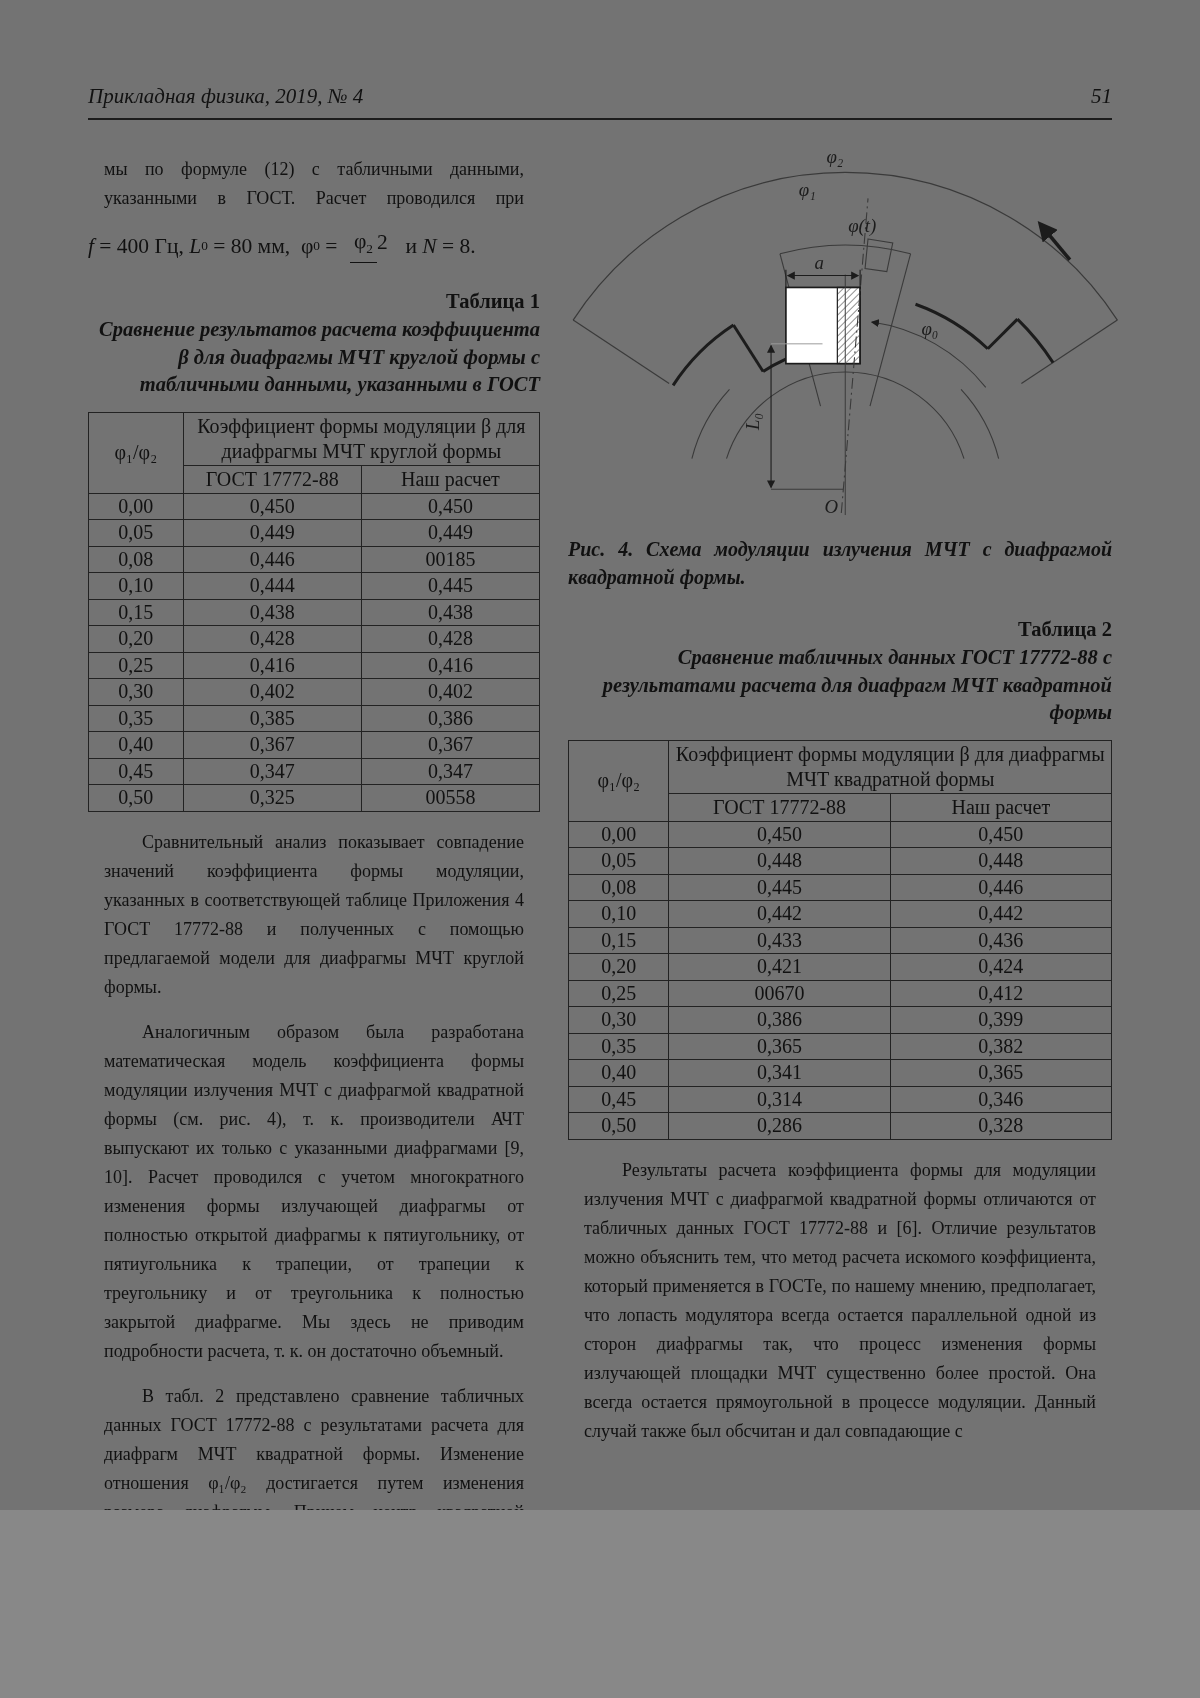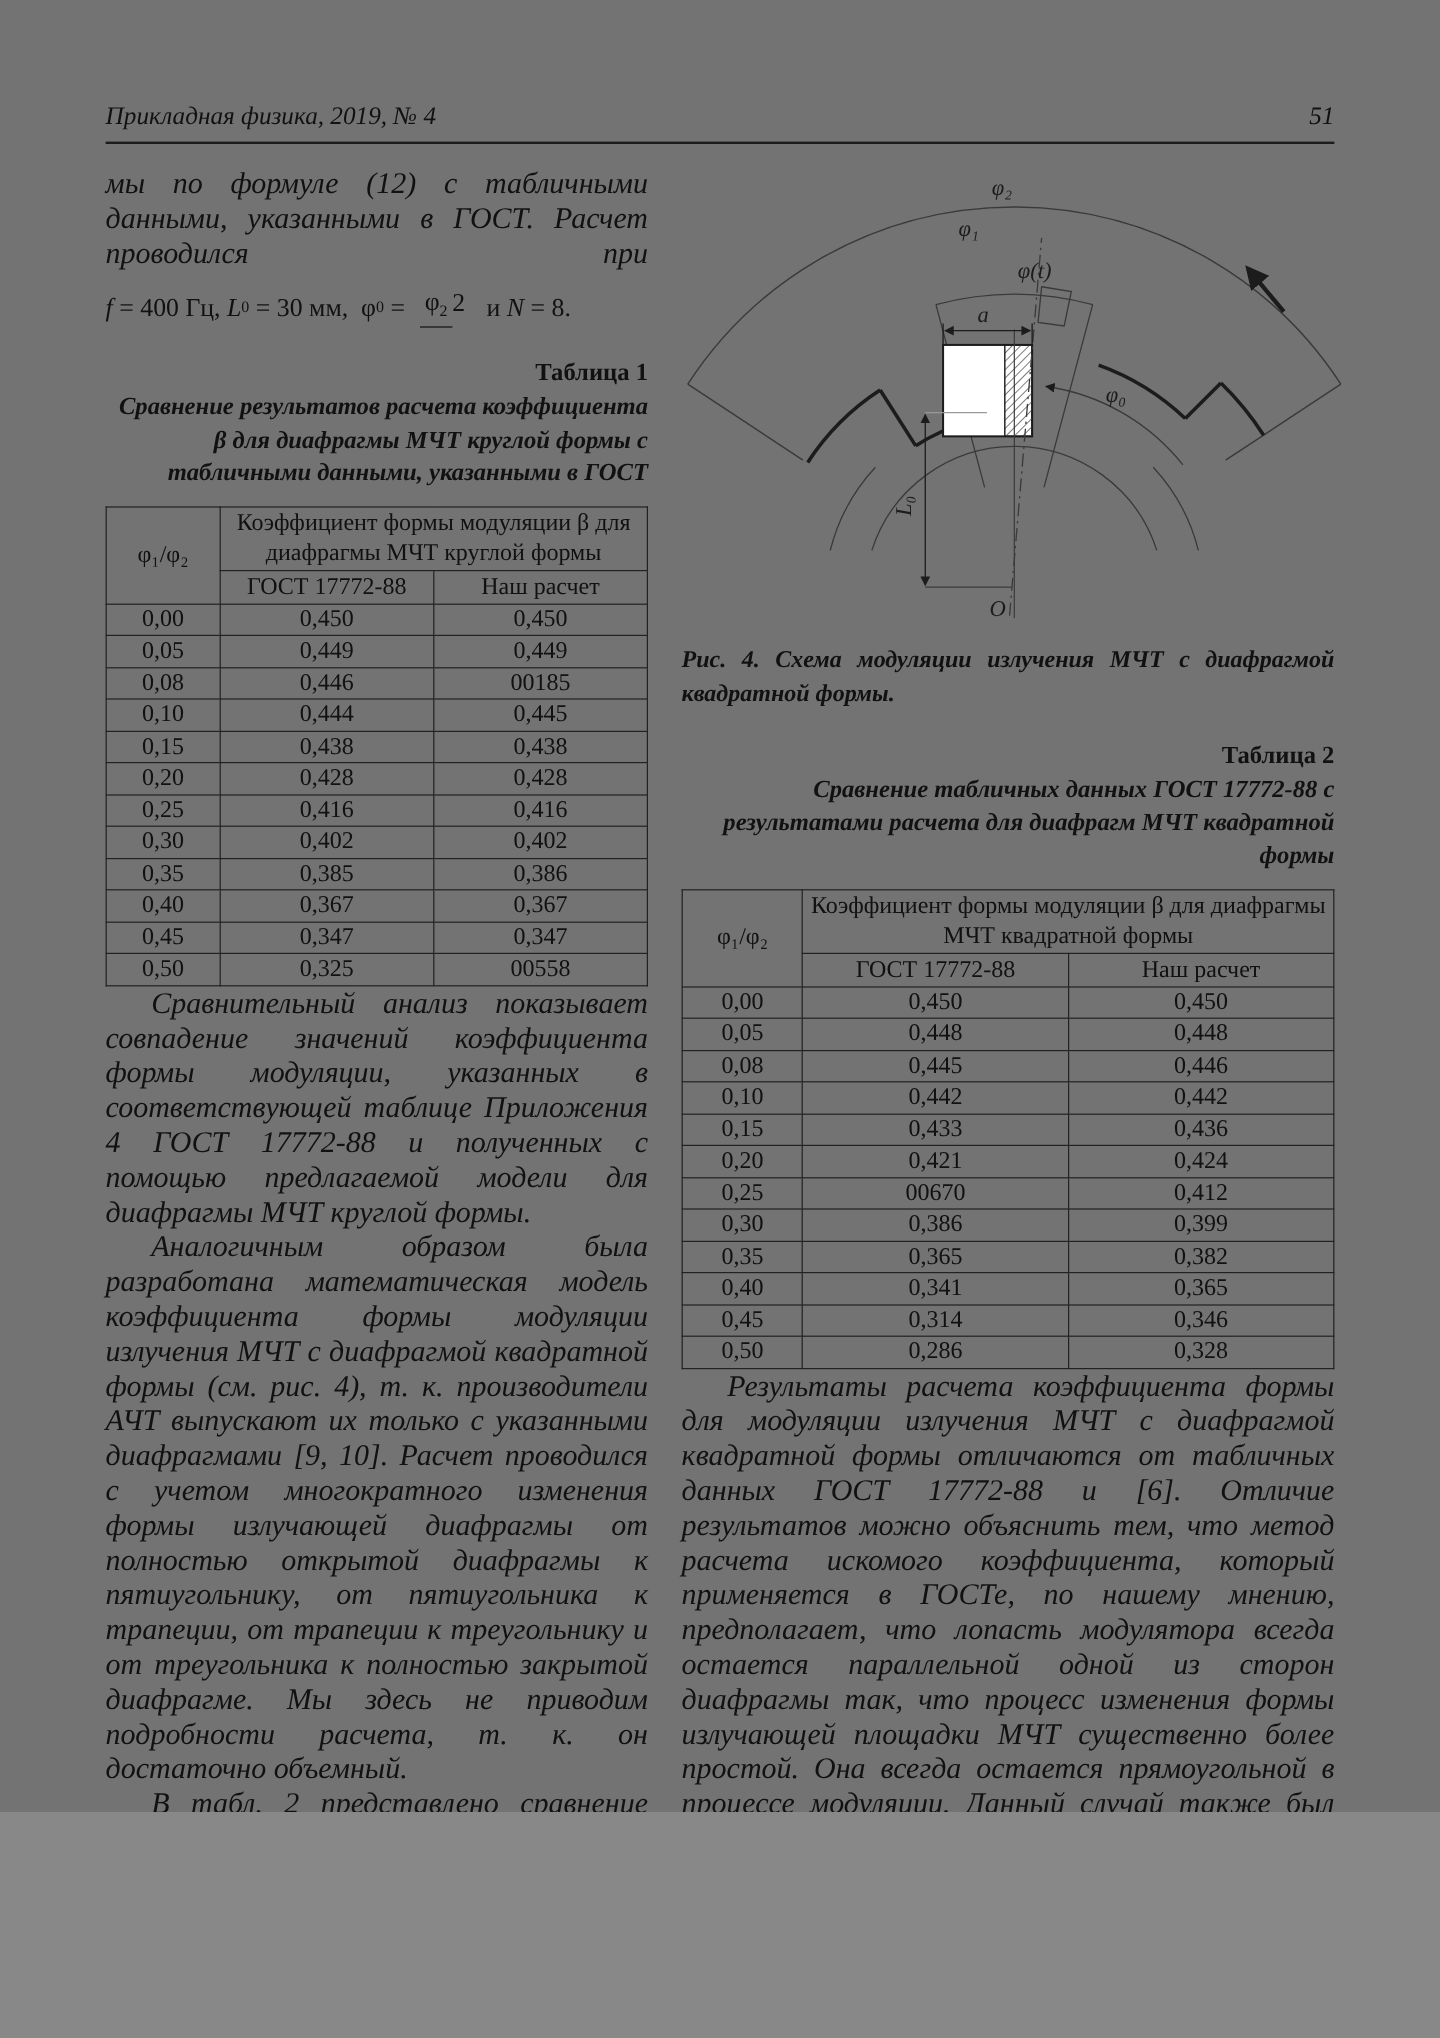--- a/index.html
+++ b/index.html
@@ -7,21 +7,21 @@
     width:1200px;height:1510px;background:#737373;color:#111;
     font-family:"Liberation Serif","DejaVu Serif",serif;
     box-sizing:border-box;padding:84px 88px 0 88px;position:relative;overflow:hidden;margin:0 auto;
   }
   .runhead{display:flex;justify-content:space-between;align-items:baseline;
     font-style:italic;font-size:21px;line-height:24px;}
   .rule{border-bottom:2.2px solid #1c1c1c;margin-top:10px;}
   .columns{display:flex;gap:28px;margin-top:19px;}
   .col-l{width:452px;flex:none;}
   .col-r{width:544px;flex:none;}
-  p.body{font-size:25px;line-height:29px;text-align:justify;margin:0;text-justify:inter-word;font-style:italic;}
+  p.body{font-size:18px;line-height:29px;text-align:justify;margin:16px;text-justify:inter-word;}
   p.indent{text-indent:38px;}
   .justify-last{text-align-last:justify;}
   .formula{font-size:21.5px;margin-top:13px;display:flex;align-items:center;white-space:pre;}
   .it{font-style:italic;}
   sub{font-size:0.62em;}
   .frac{display:inline-flex;flex-direction:row;text-align:center;margin:0 7px;font-size:21.5px;line-height:25px;}
   .frac .num{border-bottom:1.5px solid #111;padding:0 4px 1px 4px;}
   .frac .den{padding-top:1px;}
   .tbl-label{font-weight:bold;text-align:right;font-size:20.5px;margin-top:27px;}
   .tbl-title{font-weight:bold;font-style:italic;text-align:right;font-size:20.5px;line-height:27.5px;margin-top:3px;}
@@ -45,21 +45,21 @@
     <span>51</span>
   </div>
   <div class="rule"></div>
 
   <div class="columns">
 
     <div class="col-l">
 
       <p class="body justify-last">мы по формуле (12) с табличными данными, указанными в ГОСТ. Расчет проводился при</p>
 
-      <div class="formula"><span class="it">f</span><span> = 400 Гц, </span><span class="it">L</span><sub>0</sub><span> = 30 мм,  φ</span><sub>0</sub><span> = </span><span class="frac"><span class="num"><span>φ</span><sub>2</sub></span><span class="den">2</span></span><span>  и </span><span class="it">N</span><span> = 8.</span></div>
+      <div class="formula"><span class="it">f</span><span> = 400 Гц, </span><span class="it">L</span><sub>0</sub><span> = 80 мм,  φ</span><sub>0</sub><span> = </span><span class="frac"><span class="num"><span>φ</span><sub>2</sub></span><span class="den">2</span></span><span>  и </span><span class="it">N</span><span> = 8.</span></div>
 
       <div class="tbl-label">Таблица 1</div>
       <div class="tbl-title">Сравнение результатов расчета коэффициента β для диафрагмы МЧТ круглой формы с табличными данными, указанными в ГОСТ</div>
 
       <table>
         <colgroup>
             <col class="c0-t1">
             <col>
             <col>
           </colgroup>

